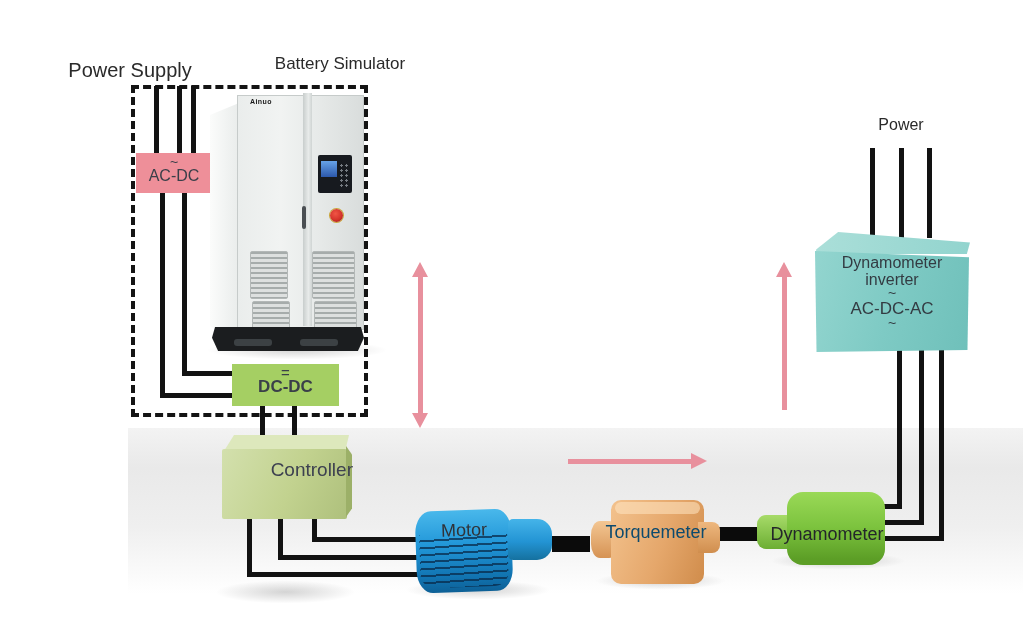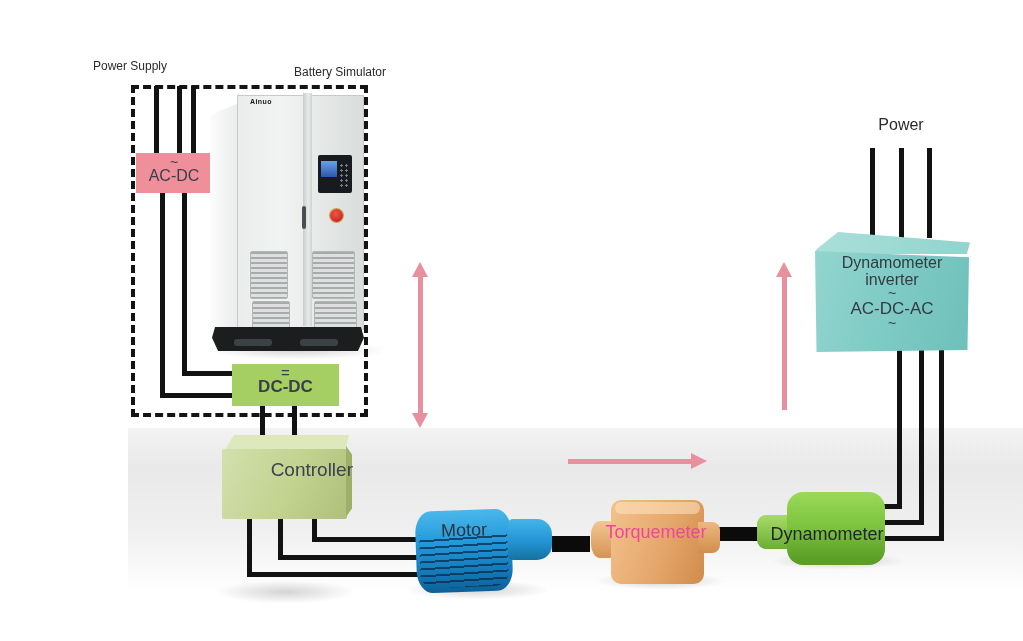--- a/index.html
+++ b/index.html
@@ -84,21 +84,21 @@
   .torque{position:absolute;left:588px;top:496px;width:134px;height:92px;}
   .tq-shaft-l{position:absolute;left:3px;top:25px;width:27px;height:37px;border-radius:9px/14px;
               background:linear-gradient(180deg,#f3c693,#d69354);}
   .tq-body{position:absolute;left:23px;top:4px;width:93px;height:84px;border-radius:10px;
            background:linear-gradient(110deg,#f3c28d 0%,#e5a76b 55%,#d08c4b 100%);}
   .tq-body::before{content:"";position:absolute;left:4px;top:2px;width:85px;height:12px;
            border-radius:8px;background:rgba(255,230,195,.55);}
   .tq-shaft-r{position:absolute;left:110px;top:26px;width:22px;height:31px;border-radius:0 8px 8px 0;
               background:linear-gradient(180deg,#eeb87f,#d08e4e);}
   .tq-label{position:absolute;left:2px;top:26px;width:132px;text-align:center;
-            font-size:18px;color:#ec4899;}
+            font-size:18px;color:#0c4a6e;}
 
   
   .dyno{position:absolute;left:752px;top:488px;width:142px;height:80px;}
   .dy-shaft-l{position:absolute;left:5px;top:27px;width:36px;height:34px;border-radius:9px 0 0 9px;
               background:linear-gradient(180deg,#a7db69,#6cae33);}
   .dy-body{position:absolute;left:35px;top:4px;width:98px;height:73px;border-radius:16px;
            background:linear-gradient(180deg,#9ad957 0%,#7cc33e 48%,#5c9e26 92%);}
   .dy-label{position:absolute;left:8px;top:36px;width:134px;text-align:center;
             font-size:18px;color:#24262a;}
 
@@ -133,22 +133,22 @@
 <div class="stage">
 
   <div class="floor"></div>
 
   <div class="shadow" style="left:203px;top:340px;width:188px;height:20px;"></div>
   <div class="shadow" style="left:213px;top:580px;width:145px;height:24px;"></div>
   <div class="shadow" style="left:403px;top:580px;width:150px;height:20px;"></div>
   <div class="shadow" style="left:593px;top:572px;width:135px;height:18px;"></div>
   <div class="shadow" style="left:768px;top:552px;width:140px;height:18px;"></div>
 
-  <div class="lbl" style="left:30px;top:60px;width:200px;font-size:12px;">Power Supply</div>
-  <div class="lbl" style="left:255px;top:55px;width:170px;font-size:12px;margin-top:11px;">Battery Simulator</div>
+  <div class="lbl" style="left:30px;top:60px;width:200px;font-size:20px;">Power Supply</div>
+  <div class="lbl" style="left:255px;top:55px;width:170px;font-size:17px;">Battery Simulator</div>
   <div class="lbl" style="left:870px;top:117px;width:62px;font-size:16px;">Power</div>
 
   <div class="dashed-box"></div>
 
   <div class="wire" style="left:154px;top:86px;width:5px;height:68px;"></div>
   <div class="wire" style="left:177px;top:86px;width:5px;height:68px;"></div>
   <div class="wire" style="left:191px;top:86px;width:5px;height:68px;"></div>
 
   <div class="wire" style="left:160px;top:193px;width:5px;height:205px;"></div>
   <div class="wire" style="left:160px;top:393px;width:77px;height:5px;"></div>

